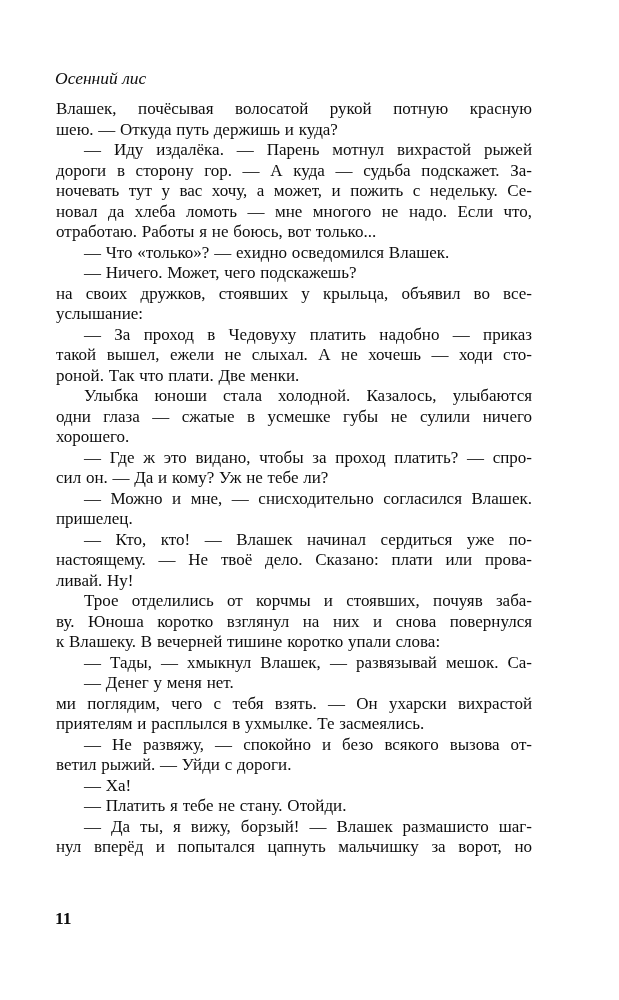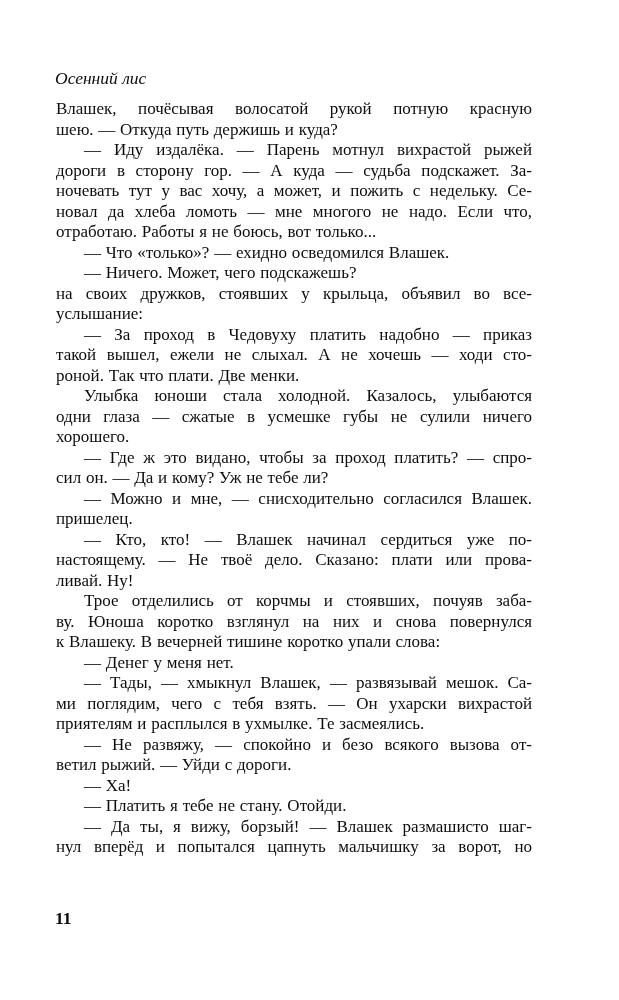--- a/index.html
+++ b/index.html
@@ -84,22 +84,22 @@
       <div class="line indent">— Где ж это видано, чтобы за проход платить? — спро-</div>
       <div class="line para-end">сил он. — Да и кому? Уж не тебе ли?</div>
       <div class="line indent">— Можно и мне, — снисходительно согласился Влашек.</div>
       <div class="line para-end">пришелец.</div>
       <div class="line indent">— Кто, кто! — Влашек начинал сердиться уже по-</div>
       <div class="line">настоящему. — Не твоё дело. Сказано: плати или прова-</div>
       <div class="line para-end">ливай. Ну!</div>
       <div class="line indent">Трое отделились от корчмы и стоявших, почуяв заба-</div>
       <div class="line">ву. Юноша коротко взглянул на них и снова повернулся</div>
       <div class="line para-end">к Влашеку. В вечерней тишине коротко упали слова:</div>
+      <div class="line indent">— Тады, — хмыкнул Влашек, — развязывай мешок. Са-</div>
       <div class="line indent para-end">— Денег у меня нет.</div>
-      <div class="line indent">— Тады, — хмыкнул Влашек, — развязывай мешок. Са-</div>
       <div class="line">ми поглядим, чего с тебя взять. — Он ухарски вихрастой</div>
       <div class="line para-end">приятелям и расплылся в ухмылке. Те засмеялись.</div>
       <div class="line indent">— Не развяжу, — спокойно и безо всякого вызова от-</div>
       <div class="line para-end">ветил рыжий. — Уйди с дороги.</div>
       <div class="line indent para-end">— Ха!</div>
       <div class="line indent para-end">— Платить я тебе не стану. Отойди.</div>
       <div class="line indent">— Да ты, я вижу, борзый! — Влашек размашисто шаг-</div>
       <div class="line">нул вперёд и попытался цапнуть мальчишку за ворот, но</div>
     </div>
 

